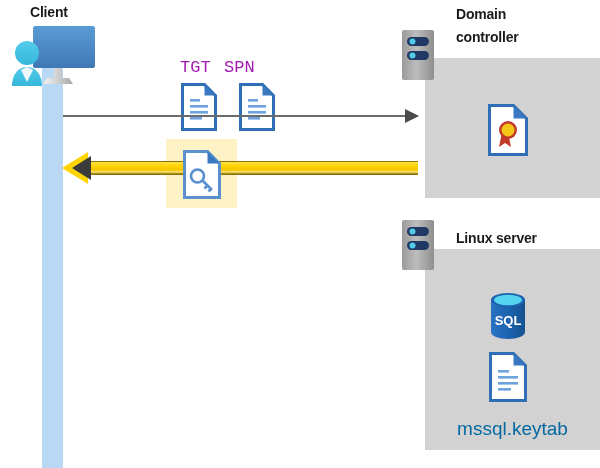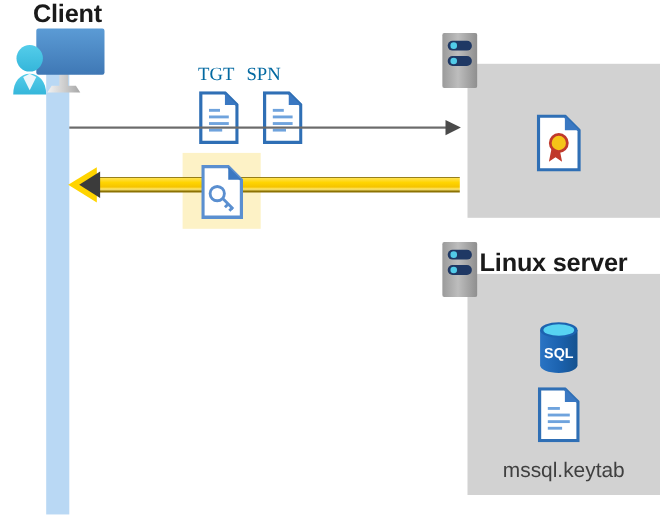--- a/index.html
+++ b/index.html
@@ -19,50 +19,50 @@
   }
 
   
   .abs { position: absolute; }
 
   
   .title {
     font-family: "Liberation Sans", sans-serif;
     font-weight: bold;
     color: #1a1a1a;
-    font-size: 23px;
+    font-size: 14px;
     line-height: 23px;
     letter-spacing: -0.2px;
     white-space: pre-line;
   }
   #client-title { left: 30px; top: 1px; }
   #dc-title { left: 456px; top: 3px; }
-  #linux-title { left: 436px; top: 227px; }
+  #linux-title { left: 456px; top: 227px; }
 
   
   .panel {
     background: #d2d2d2;
   }
   #dc-panel  { left: 425px; top: 58px;  width: 175px; height: 140px; }
   #lin-panel { left: 425px; top: 249px; width: 175px; height: 201px; }
 
   
   #client-lifeline {
     left: 42px; top: 62px; width: 21px; height: 406px;
     background: #b9d8f4;
   }
 
   
   #client-icon { left: 8px; top: 24px; width: 96px; height: 72px; }
 
   
   .doc-label {
-    font-family: Liberation Serif, serif;
+    font-family: Liberation Mono, monospace;
     font-size: 17px;
-    color: #0369a1;
+    color: #a21caf;
     letter-spacing: 0px;
   }
   #tgt-label { left: 180px; top: 58px; }
   #spn-label { left: 224px; top: 58px; }
 
   #tgt-doc { left: 181px; top: 83px; width: 36px; height: 48px; }
   #spn-doc { left: 239px; top: 83px; width: 36px; height: 48px; }
 
   
   #highlight-box {
@@ -116,30 +116,32 @@
   #cert-icon { left: 488px; top: 104px; width: 40px; height: 52px; }
 
   
   #sql-icon  { left: 487px; top: 292px; width: 42px; height: 48px; }
   #keytab-icon { left: 489px; top: 352px; width: 38px; height: 50px; }
   #keytab-label {
     left: 425px; top: 418px; width: 175px;
     text-align: center;
     font-family: "Liberation Sans", sans-serif;
     font-size: 19px;
-    color: #404040;
+    color: #0369a1;
   }
 </style>
 </head>
 <body>
 
 <div id="canvas">
 
   <div class="abs title" id="client-title">Client</div>
 
+  <div class="abs title" id="dc-title">Domain
+controller</div>
 
   <div class="abs title" id="linux-title">Linux server</div>
 
   <div class="abs panel" id="dc-panel"></div>
 
   <div class="abs panel" id="lin-panel"></div>
 
   <div class="abs" id="client-lifeline"></div>
 
   <div class="abs" id="client-icon">

